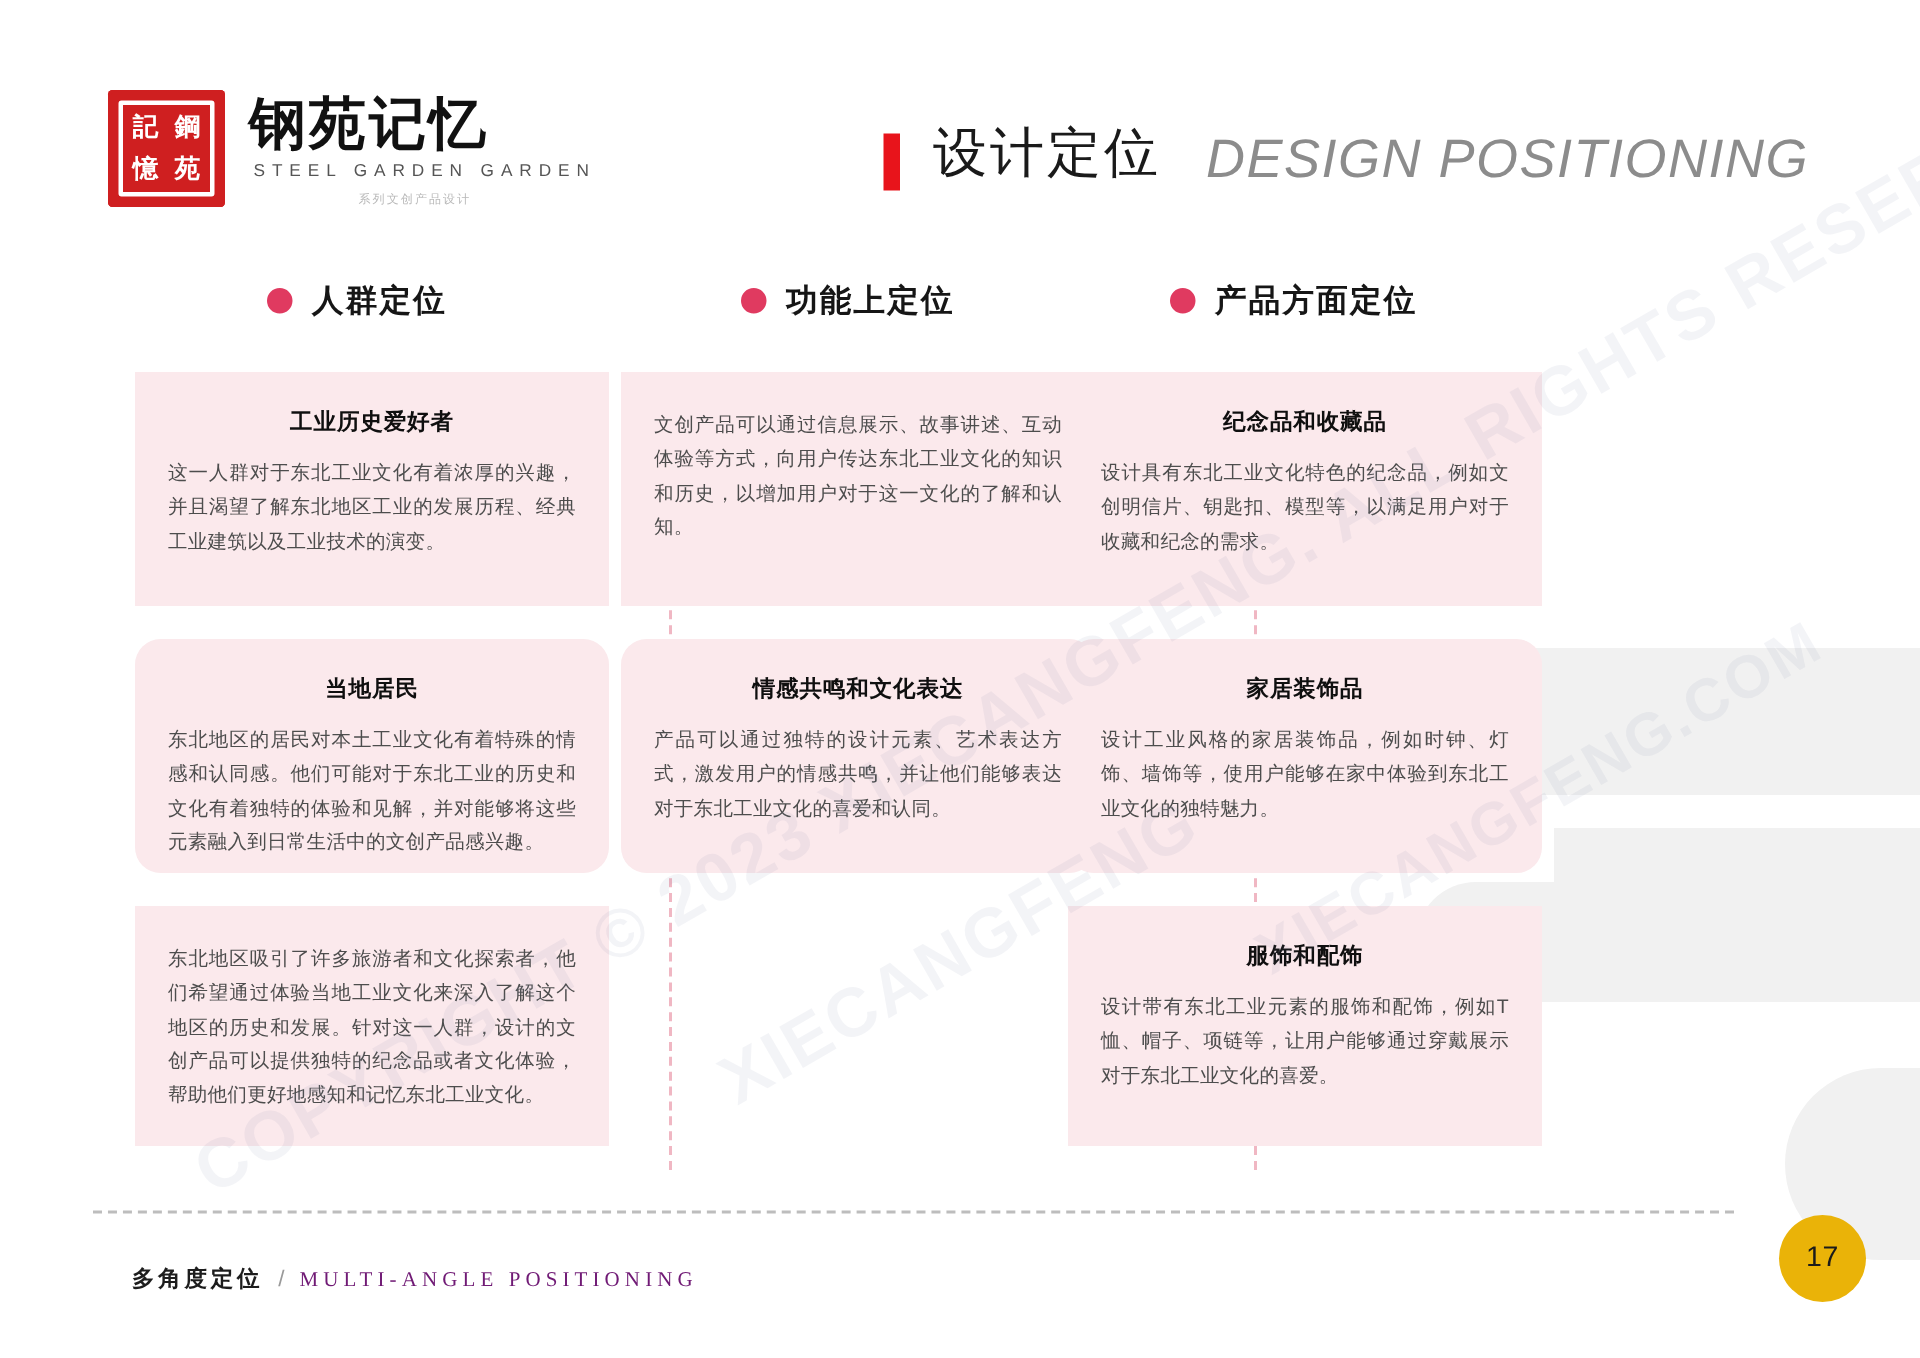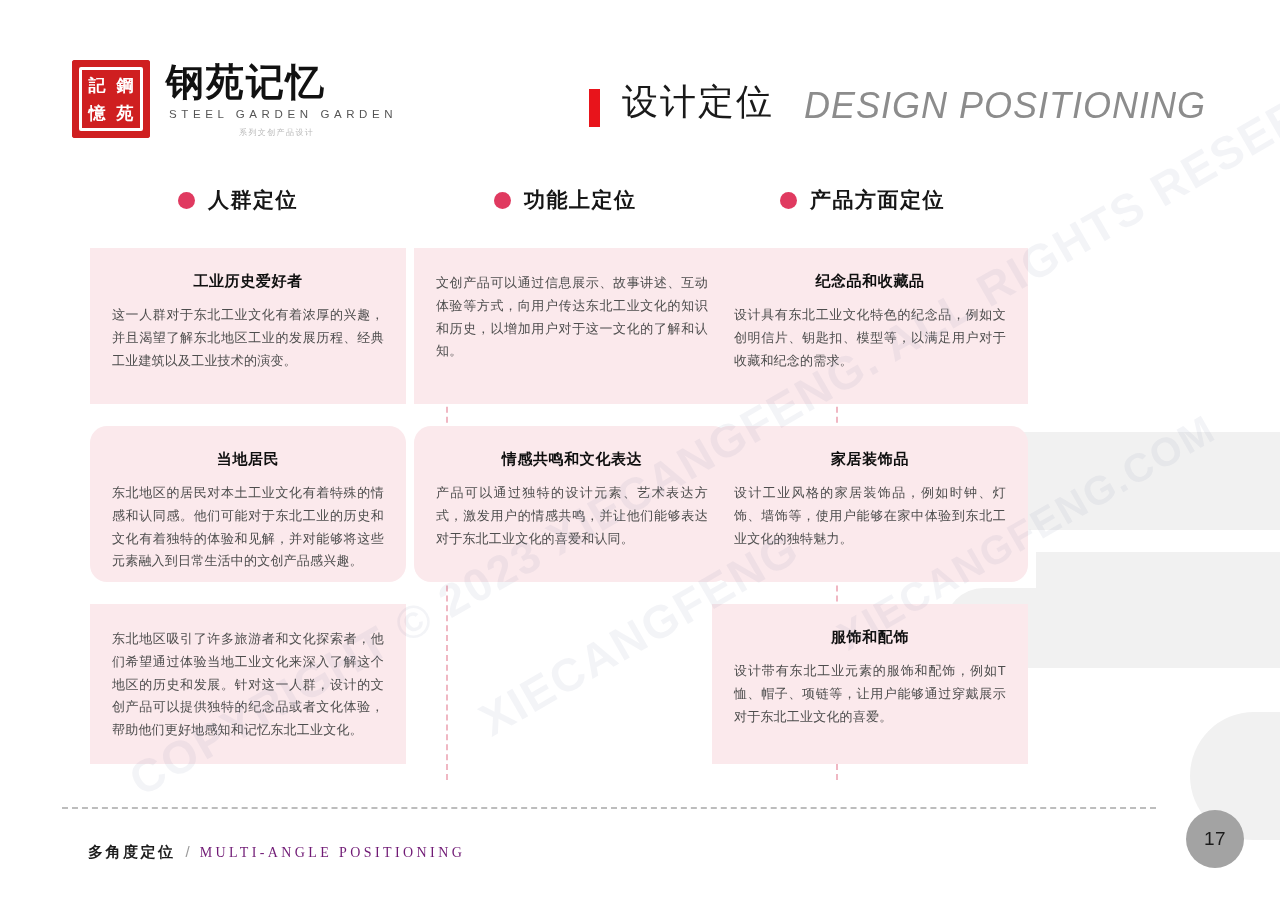--- a/index.html
+++ b/index.html
@@ -258,21 +258,21 @@
     font-size: 14px;
     color: #701a75;
     letter-spacing: 3.4px;
     font-family: Liberation Serif, serif;
   }
   .page-badge {
     position: absolute;
     right: 36px; top: 810px;
     width: 58px; height: 58px;
     border-radius: 50%;
-    background: #a3a3a3;
+    background: #eab308;
     color: #1b1b1b;
     font-size: 19px;
     display: flex;
     align-items: center;
     justify-content: center;
     letter-spacing: 0.5px;
   }
 </style>
 </head>
 <body>

